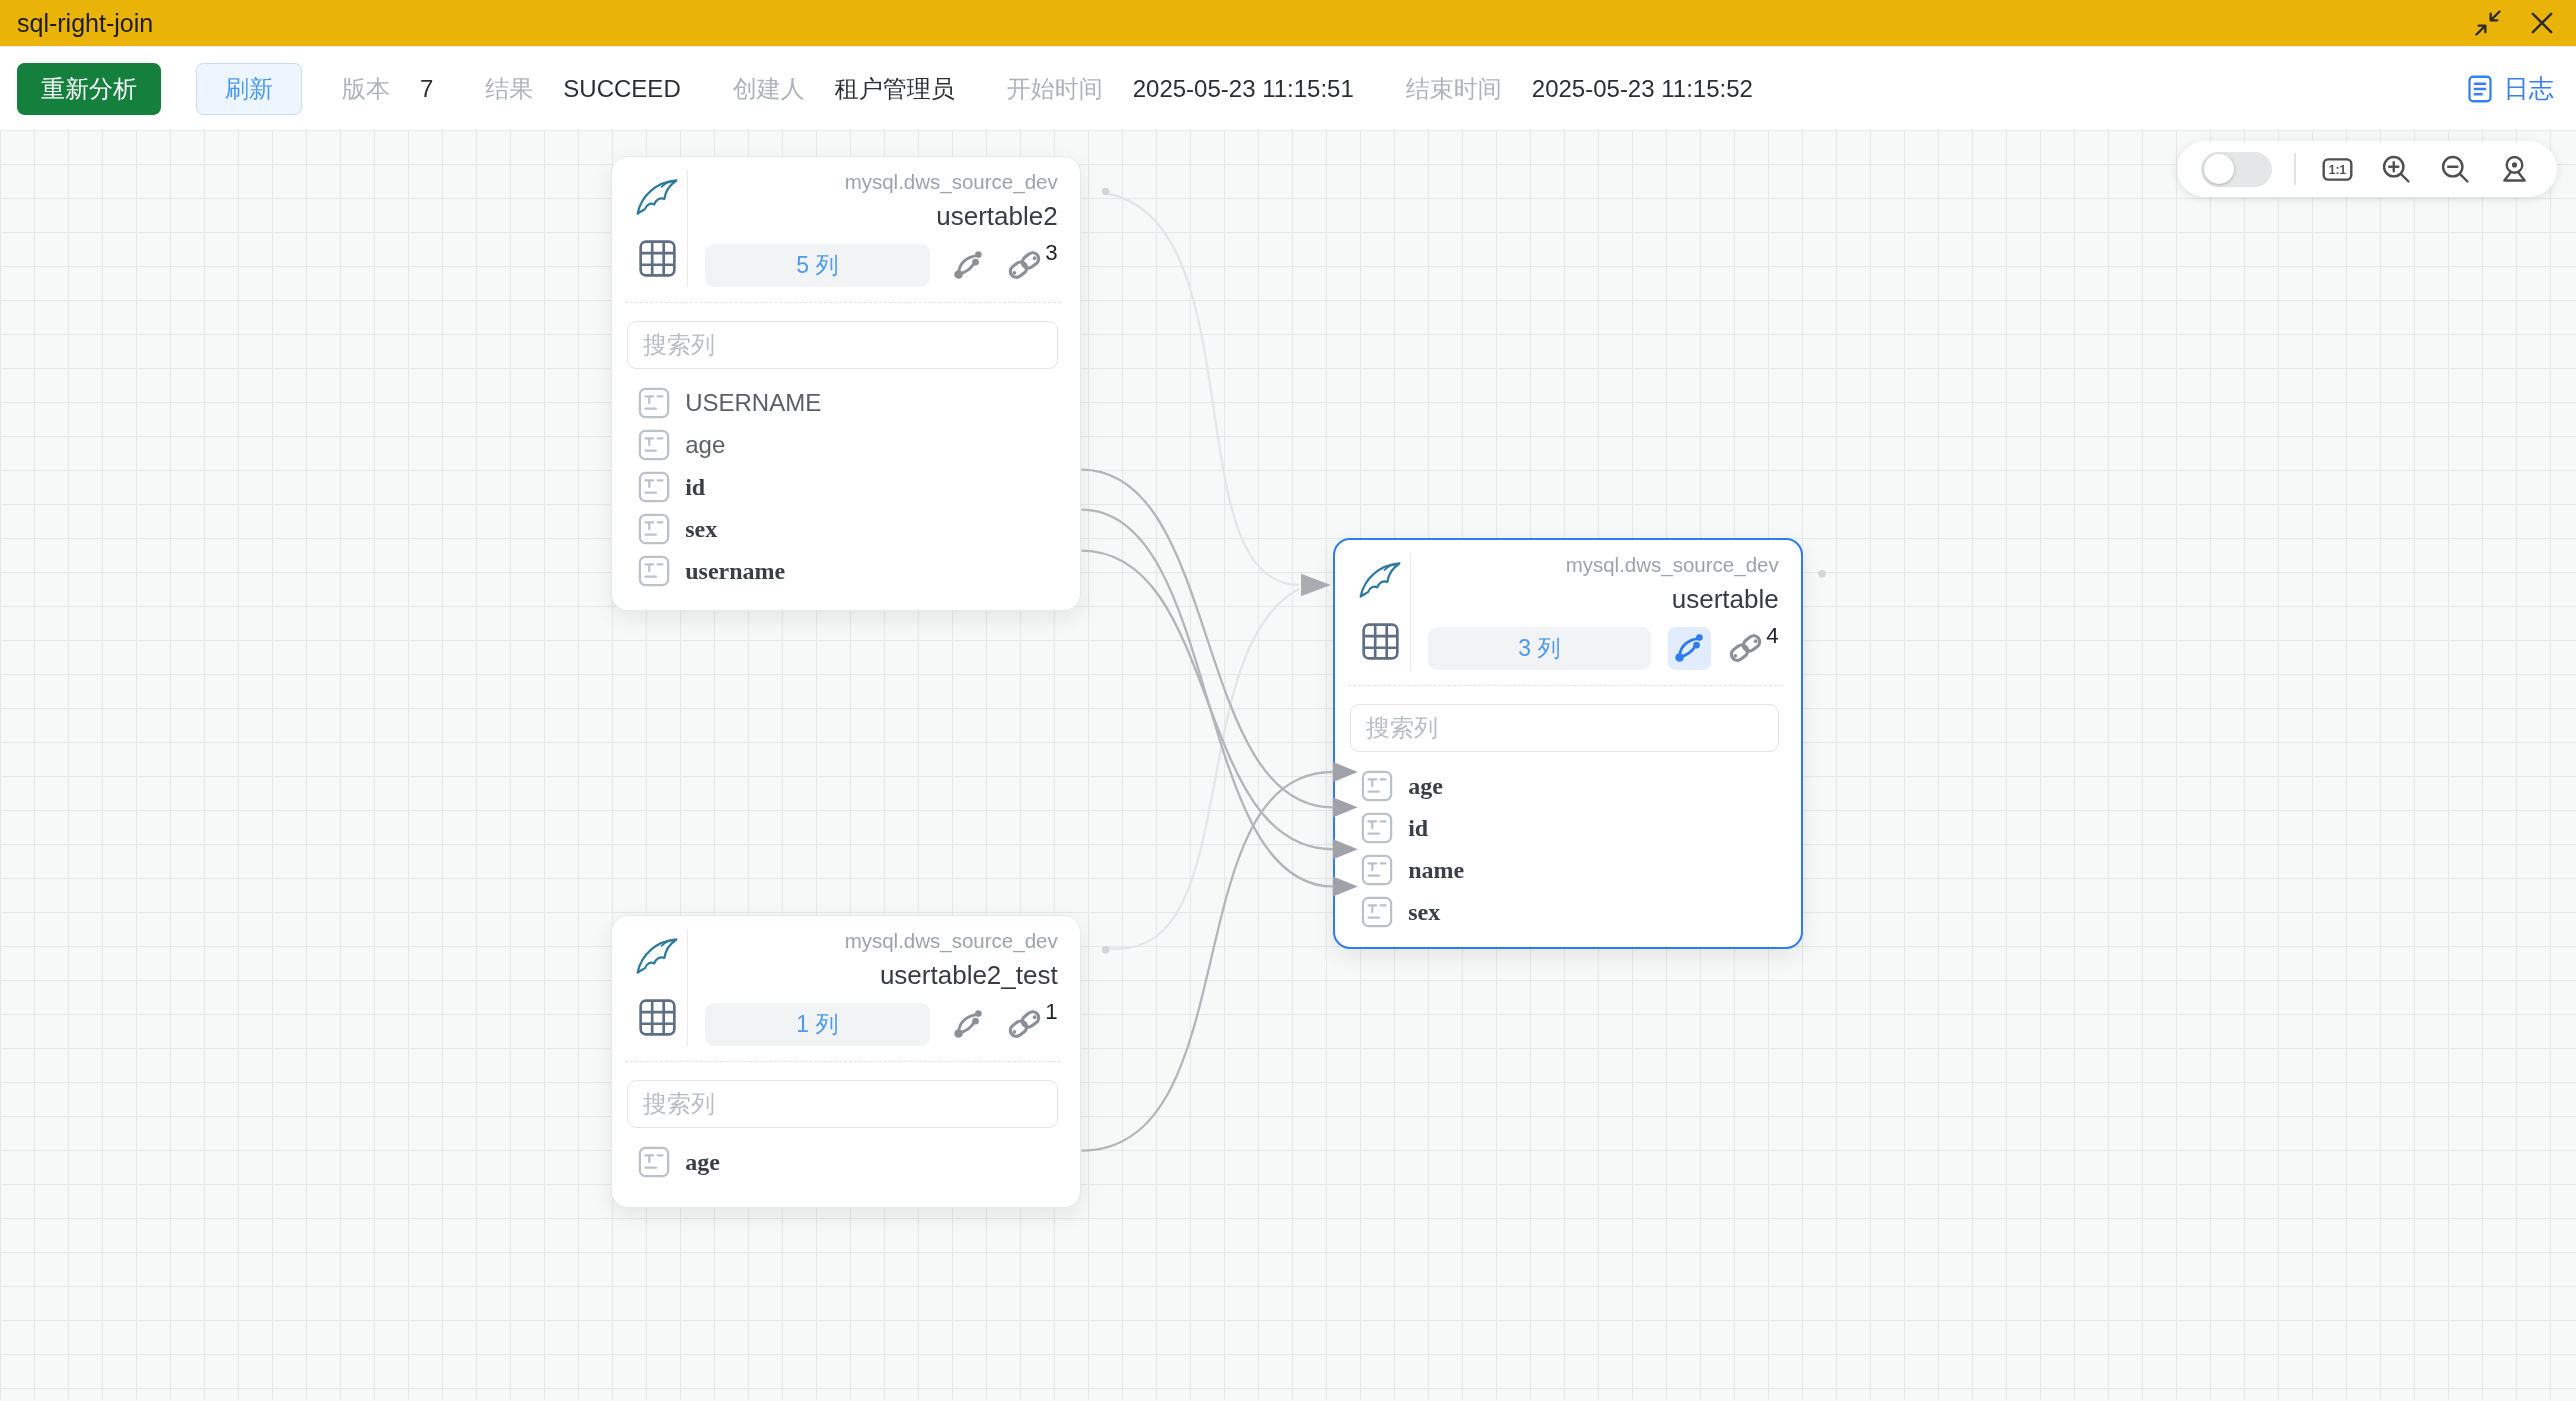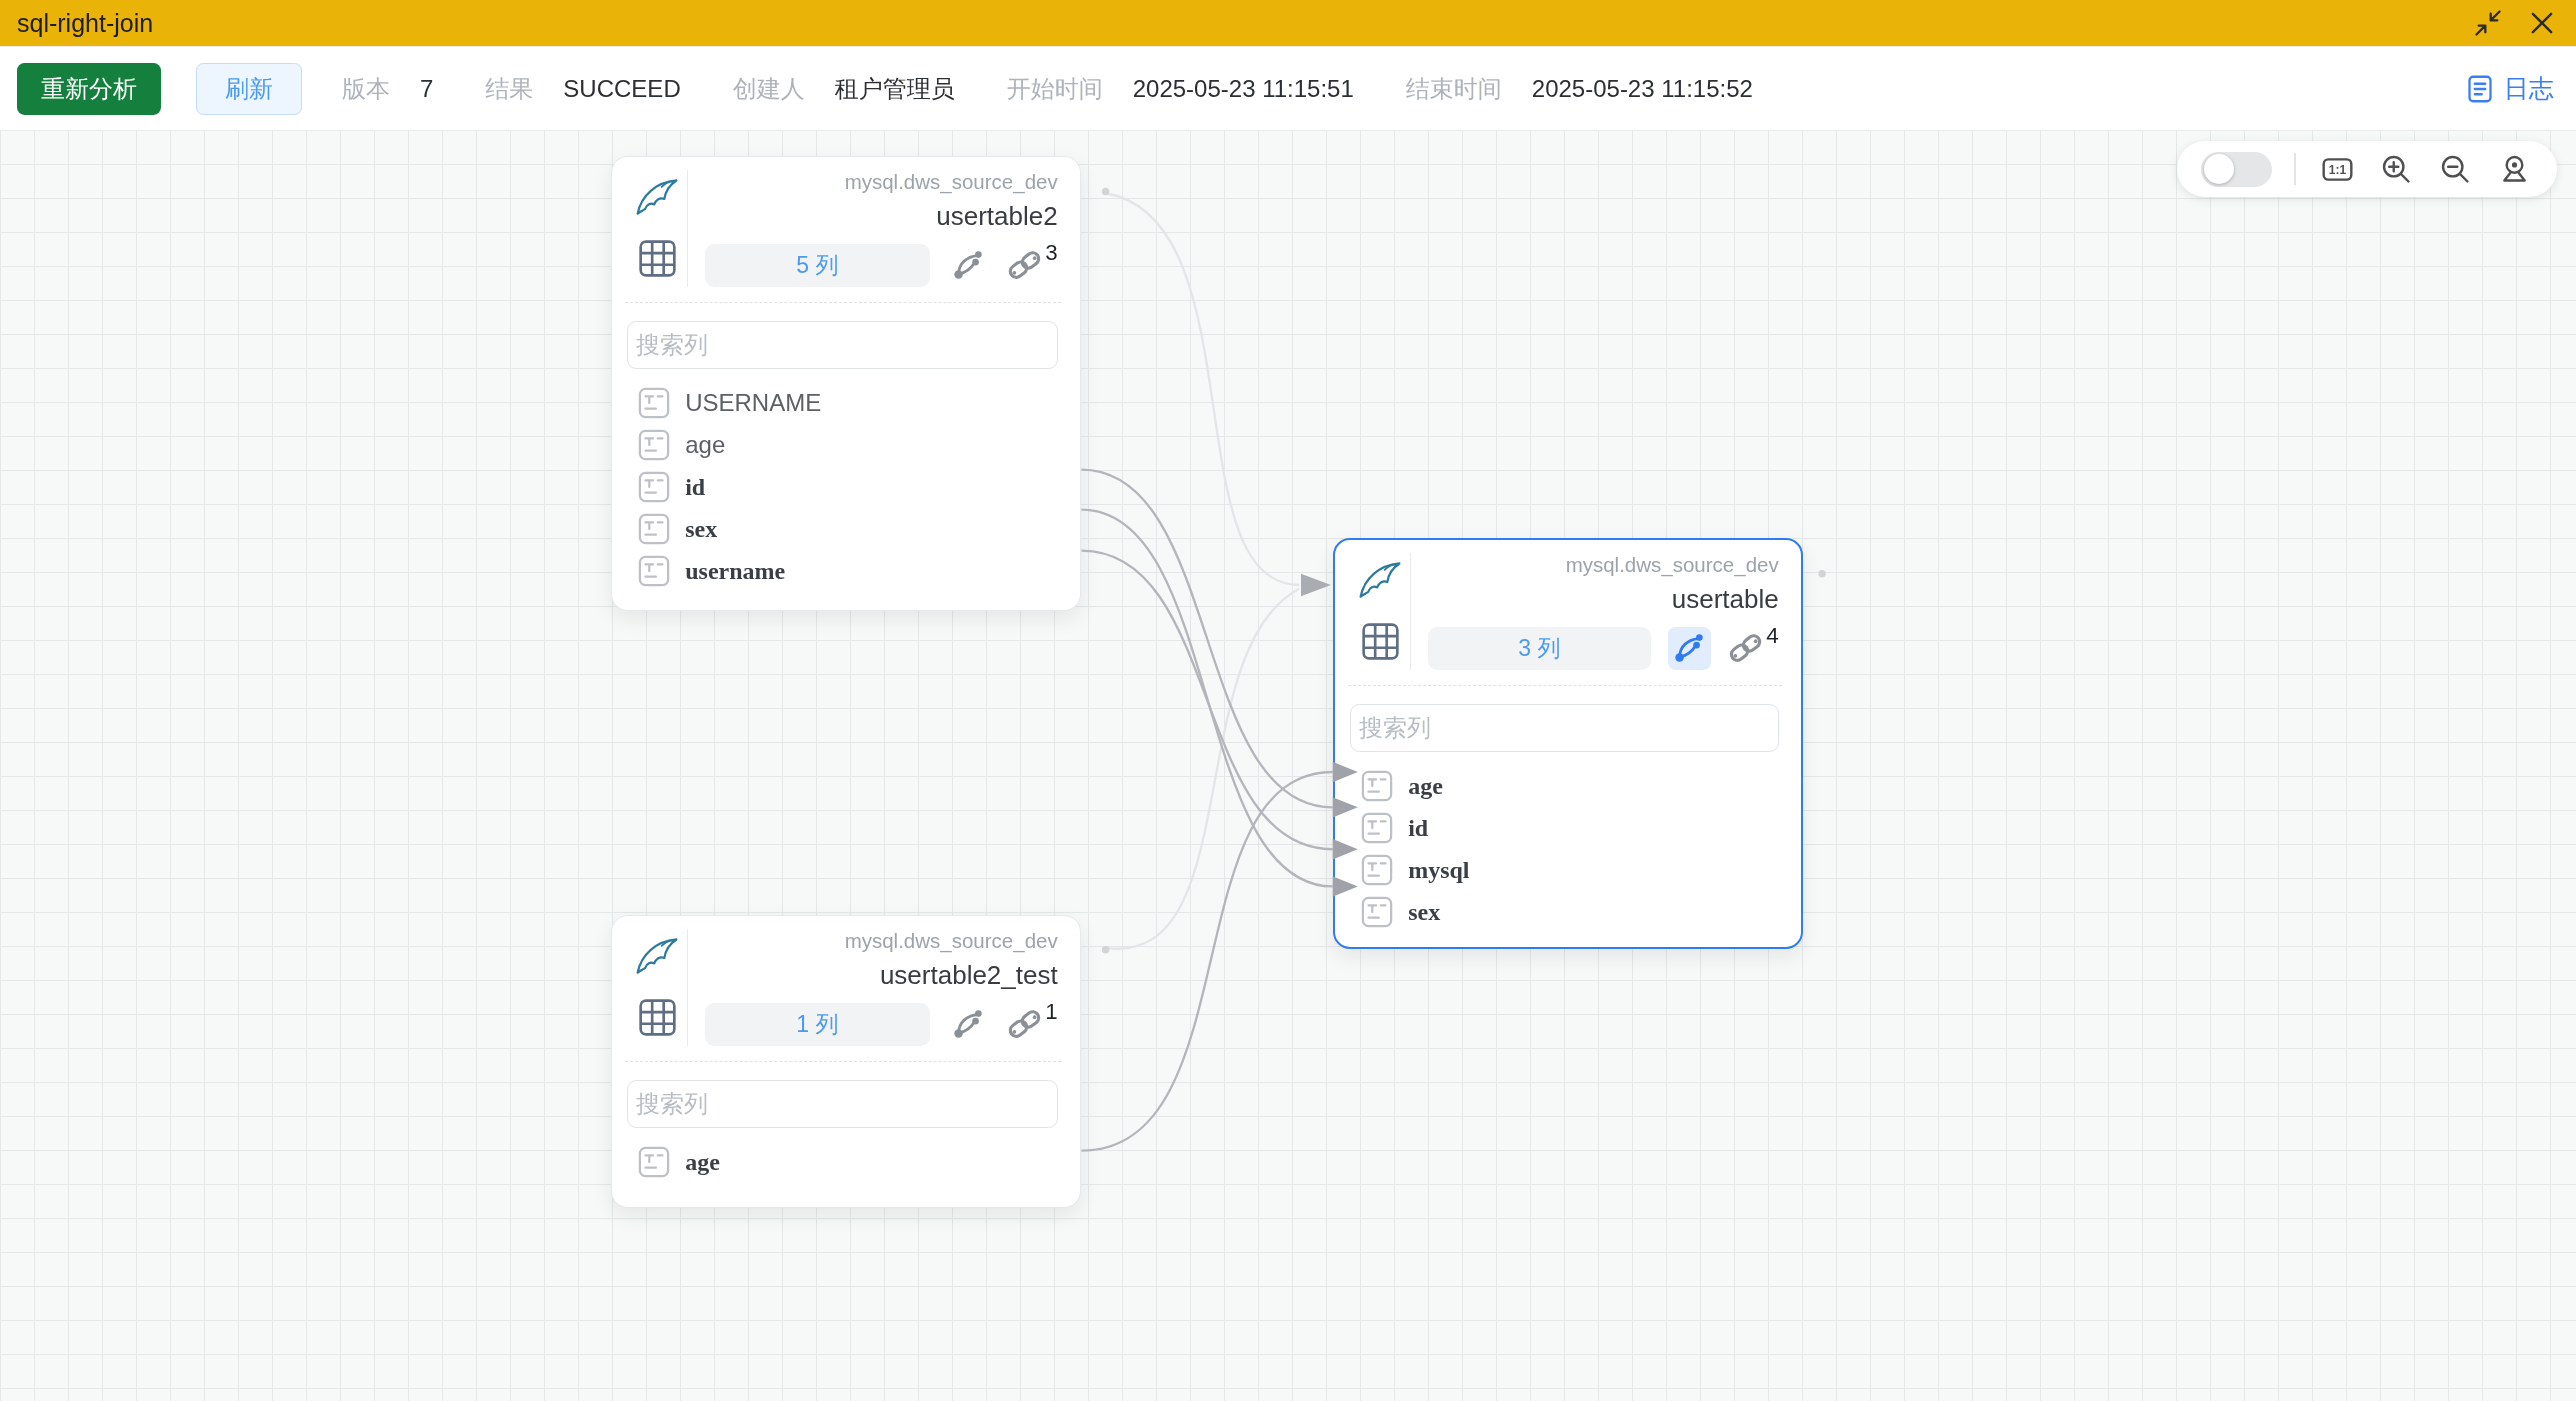--- a/index.html
+++ b/index.html
@@ -56,21 +56,21 @@
   .col-pill { flex:1; height:43px; background:#f1f3f5; border-radius:9.3px;
     display:flex; align-items:center; justify-content:center;
     font-size:23px; color:#4b9af0; cursor:pointer; }
   .branch-btn { width:43px; height:43px; display:flex; align-items:center;
     justify-content:center; border-radius:7.4px; color:#8b9097; cursor:pointer; }
   .branch-btn.active { background:#e1edfc; color:#2f7bf4; }
   .link-wrap { position:relative; display:flex; align-items:flex-start; cursor:pointer; color:#8b9097; }
   .link-sup { font-size:22.3px; color:#1f2329; margin:-7.4px 0 0 3.7px; }
   .dash-divider { border-top:1.9px dashed #dfe2e5; margin:15px -3.7px 0 -1.9px; }
   .search-input { width:100%; height:48px; margin-top:18.6px; border:1.9px solid #e0e3e7;
-    border-radius:9.3px; background:#fff; font-size:24px; padding:0 8px;
+    border-radius:9.3px; background:#fff; font-size:24px; padding:0 15px;
     color:#3a3e45; outline:none; font-family:"Liberation Sans", sans-serif; }
   .search-input::placeholder { color:#b8bdc4; }
   .col-list { margin-top:13px; }
   .col-row { height:42px; display:flex; align-items:center; gap:15px;
     padding-left:11.2px; cursor:pointer; }
   .col-row .col-name { font-size:24px; color:#5c6066; }
   .col-row.bold .col-name { font-weight:bold; color:#3a3e45;font-family:Liberation Serif, serif; }
 
   
   .float-bar { position:absolute; right:18.6px; top:11.2px; height:56px;
@@ -273,21 +273,21 @@
             <rect x="2" y="2" width="30" height="30" rx="6"></rect>
             <path d="M8 10 H16 M12 10 V17 M21 10 H26 M8 23 H19"></path>
           </svg>
         <span class="col-name">id</span>
       </div>
       <div class="col-row bold">
         <svg width="32" height="32" viewBox="0 0 34 34" fill="none" stroke="#bdc1c7" stroke-width="2.4" stroke-linecap="round">
             <rect x="2" y="2" width="30" height="30" rx="6"></rect>
             <path d="M8 10 H16 M12 10 V17 M21 10 H26 M8 23 H19"></path>
           </svg>
-        <span class="col-name">mysql</span>
+        <span class="col-name">name</span>
       </div>
       <div class="col-row bold">
         <svg width="32" height="32" viewBox="0 0 34 34" fill="none" stroke="#bdc1c7" stroke-width="2.4" stroke-linecap="round">
             <rect x="2" y="2" width="30" height="30" rx="6"></rect>
             <path d="M8 10 H16 M12 10 V17 M21 10 H26 M8 23 H19"></path>
           </svg>
         <span class="col-name">sex</span>
       </div>
     </div>
   </div>

